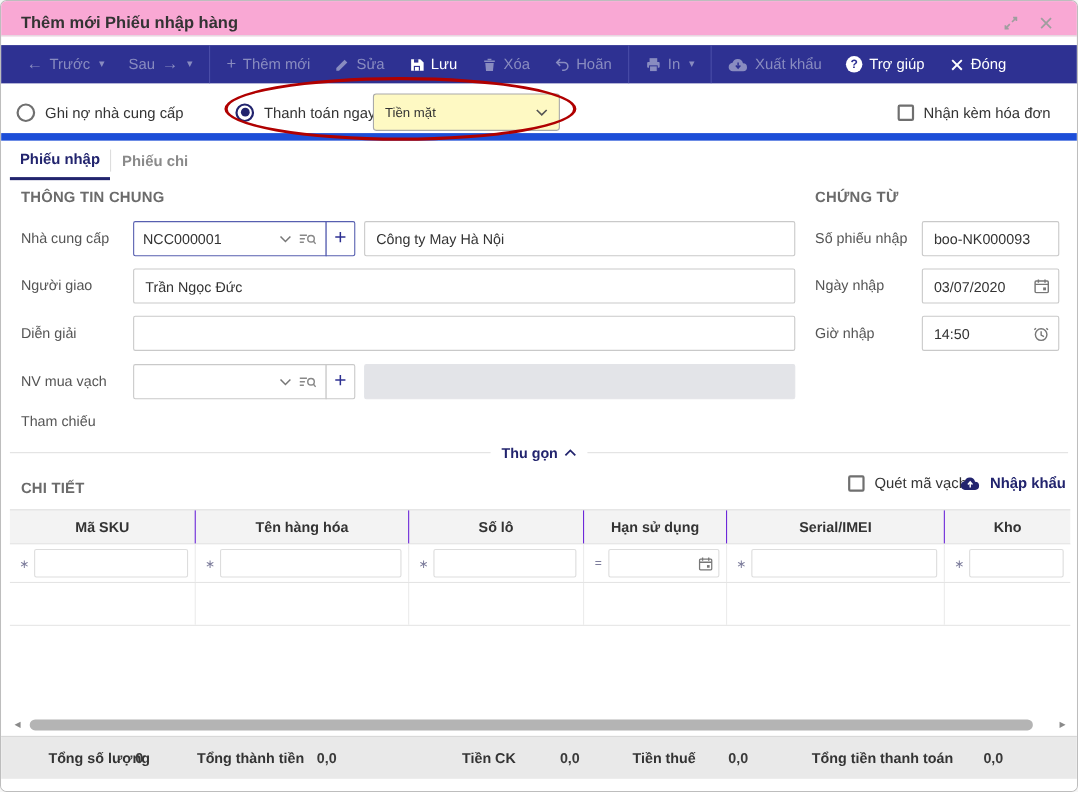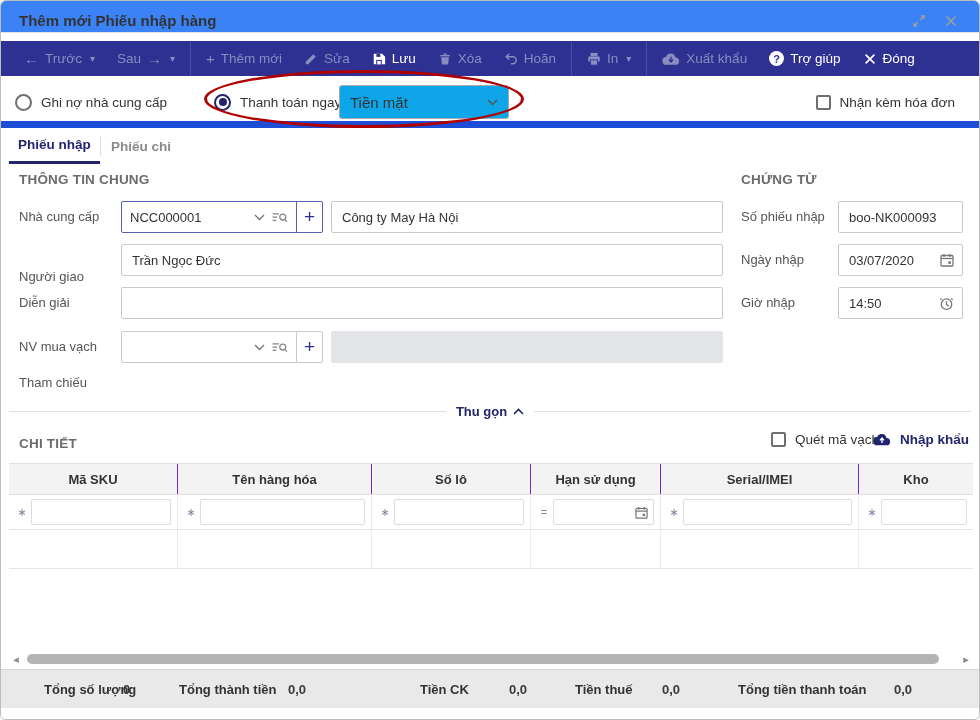--- a/index.html
+++ b/index.html
@@ -3,42 +3,42 @@
 <meta charset="utf-8">
 <style>
   * { margin:0; padding:0; box-sizing:border-box; }
   html,body { background:#f7f7f7; font-family:"Liberation Sans","DejaVu Sans",sans-serif; }
   .window {
     position:relative; width:980px; height:720px; background:#fff;
     border:1px solid #bdbdbd; border-radius:6px; overflow:hidden;
   }
 
   
-  .titlebar { position:absolute; top:0; left:0; right:0; height:32px; background:#3b82f6; border-bottom:1px solid #e3e3e3; }
+  .titlebar { position:absolute; top:0; left:0; right:0; height:32px; background:#f9a8d4; border-bottom:1px solid #e3e3e3; }
   .titlebar .title { position:absolute; left:18px; top:0; line-height:40px; font-size:15px; font-weight:bold; color:#333; }
   .win-ctl { position:absolute; top:12px; width:16px; height:16px; color:#9e9e9e; cursor:pointer; }
   .win-ctl svg { width:100%; height:100%; display:block; }
 
   
   .toolbar { position:absolute; top:40px; left:0; right:0; height:35px; background:#2e3192; display:flex; align-items:center; padding:0 12px; }
   .tb-item { display:flex; align-items:center; gap:6px; color:#fff; font-size:13.5px; cursor:pointer; white-space:nowrap; padding:0 11px; height:35px; }
   .tb-item.muted { color:#898cc0; }
   .tb-item .uic { font-size:15px; line-height:1; }
   .tb-item .caret { font-size:10px; margin-left:2px; }
   .tb-item svg { width:14px; height:14px; display:block; }
   .tb-sep { width:1px; height:35px; background:#4a4da8; margin:0 4px; }
   .q-circle { display:inline-flex; align-items:center; justify-content:center; width:15px; height:15px; border-radius:50%; background:#fff; color:#2e3192; font-size:11px; font-weight:bold; }
 
   
   .payrow { position:absolute; top:75px; left:0; right:0; height:52px; background:#fff; border-bottom:7px solid #1d4ed8; }
   .radio { width:17px; height:17px; border:2px solid #6f6f6f; border-radius:50%; background:#fff; display:inline-flex; align-items:center; justify-content:center; cursor:pointer; flex:none; }
   .radio.sel { border-color:#22246e; }
   .radio.sel::after { content:""; width:8px; height:8px; border-radius:50%; background:#22246e; }
   .pay-group { position:absolute; top:0; height:52px; display:flex; align-items:center; gap:9px; font-size:13.5px; color:#333; }
-  .dropdown { position:absolute; left:338px; top:9px; width:170px; height:34px; border:1px solid #a9a9a9; border-radius:3px; background:#0ea5e9; display:flex; align-items:center; padding:0 10px; font-size:15px; color:#333; cursor:pointer; }
+  .dropdown { position:absolute; left:338px; top:9px; width:170px; height:34px; border:1px solid #a9a9a9; border-radius:3px; background:#fef9c3; display:flex; align-items:center; padding:0 10px; font-size:12px; color:#333; cursor:pointer; }
   .dropdown .chev { margin-left:auto; }
   .checkbox { width:15px; height:15px; border:2px solid #6f6f6f; border-radius:2px; background:#fff; cursor:pointer; flex:none; }
   .annotation { position:absolute; left:203px; top:-6px; width:320px; height:58px; border:3px solid #b00000; border-radius:50%; pointer-events:none; z-index:40; }
 
   
   .tabsbar { position:absolute; top:127px; left:0; right:0; height:36px; background:#fff; }
   .tab { position:absolute; top:0; height:36px; display:flex; align-items:center; justify-content:center; font-size:13.5px; cursor:pointer; }
   .tab.active { color:#22246e; font-weight:bold; border-bottom:3px solid #22246e; }
   .tab.idle { color:#8a8a8a; font-weight:bold; }
   .tab-div { position:absolute; left:99px; top:8px; width:1px; height:20px; background:#ddd; }
@@ -227,21 +227,21 @@
           <path d="M1.5 3h7M1.5 6.5h5M1.5 10h4" stroke="#888" stroke-width="1.4"></path>
           <circle cx="12.5" cy="6.5" r="3.2" fill="none" stroke="#888" stroke-width="1.4"></circle>
           <path d="M14.9 9 17 11.5" stroke="#888" stroke-width="1.4"></path>
         </svg>
     </div>
     <div class="plusbtn" style="left:295px; top:37px;">
         <span>+</span>
       </div>
     <input class="tinput" style="left: 330px; top: 37px; width: 392px;" value="Công ty May Hà Nội">
 
-    <div class="flabel" style="left:18px; top:97px;">Người giao</div>
+    <div class="flabel" style="left:18px; top:80px;">Người giao</div>
     <input class="tinput" style="left: 120px; top: 80px; width: 602px;" value="Trần Ngọc Đức">
 
     <div class="flabel" style="left:18px; top:123px;">Diễn giải</div>
     <input class="tinput" style="left: 120px; top: 123px; width: 602px;" value="">
 
     <div class="flabel" style="left:18px; top:167px;">NV mua vạch</div>
     <div class="combo" style="left:120px; top:167px; width:176px;">
       <input value="" style="">
       <svg width="11" height="7" viewBox="0 0 11 7">
           <path d="M1 1l4.5 4.5L10 1" fill="none" stroke="#777" stroke-width="1.4"></path>

